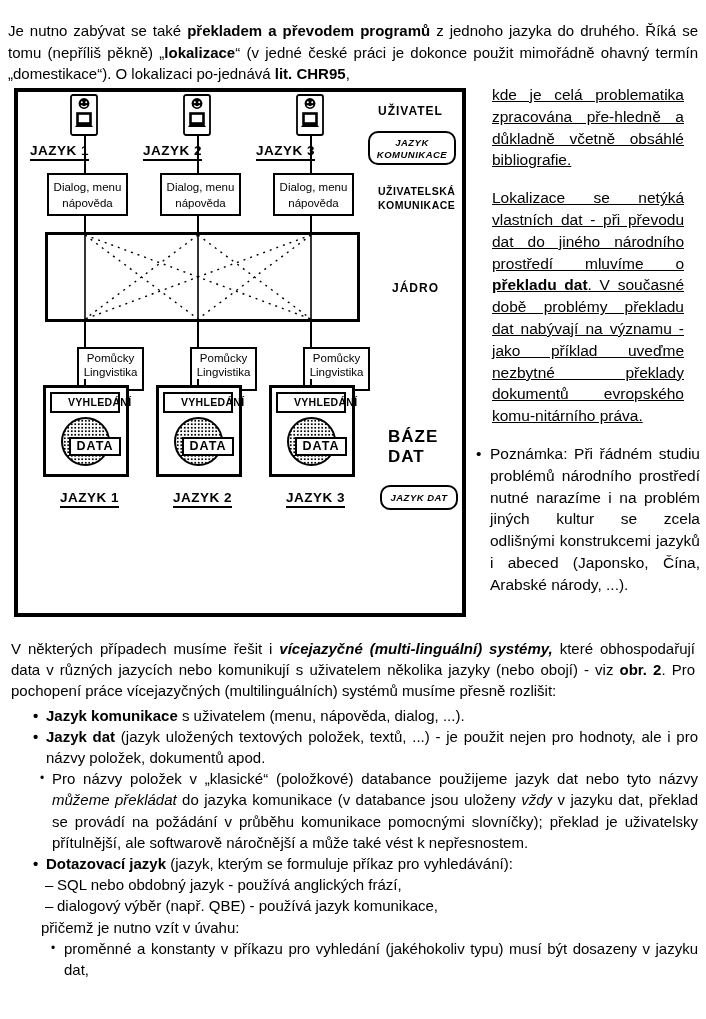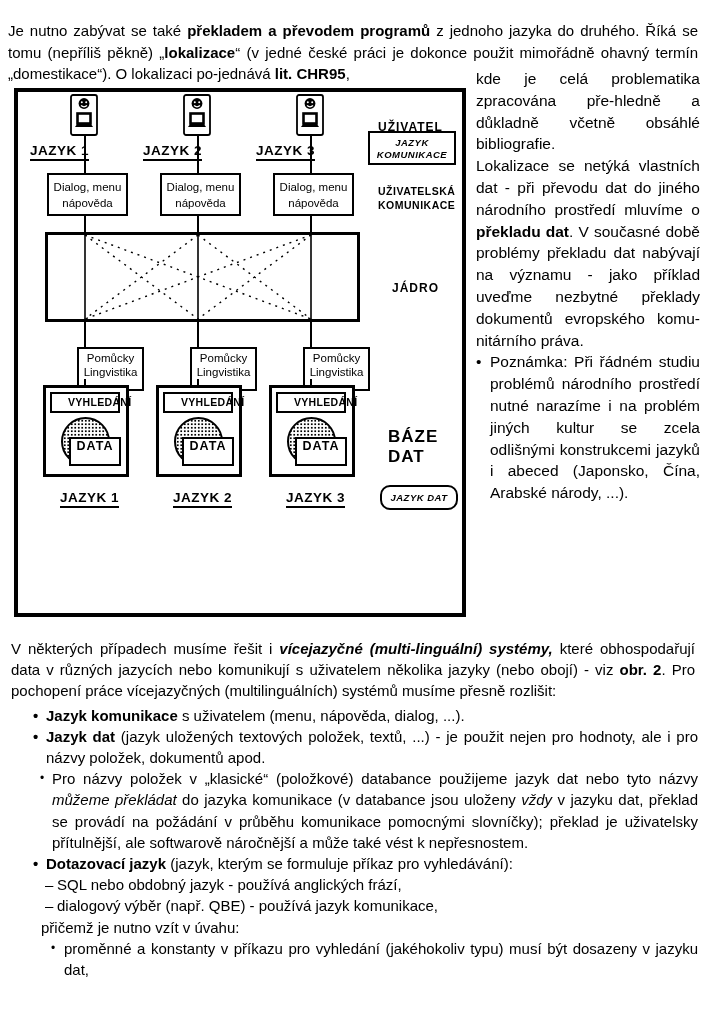--- a/index.html
+++ b/index.html
@@ -9,21 +9,21 @@
   }
   .b{font-weight:700;}
   .i{font-style:italic;}
 
   
   .intro{position:absolute;left:8px;top:5px;width:690px;line-height:21.5px;text-align:justify;}
 
   
   .rightcol{position:absolute;left:476px;top:68px;width:224px;line-height:21.8px;
             font-size:15.5px;text-align:justify;}
-  .rightcol p{margin:0;}
+  .rightcol p{margin:16px;text-decoration:underline;}
   .rc-note{display:flex;margin-top:0;}
   .rc-note .marker{flex:0 0 14px;width:14px;}
   .rc-note .txt{flex:1;text-align:justify;}
 
   
   .figure{position:absolute;left:14px;top:88px;width:452px;height:529px;
           border:4px solid #000;box-sizing:border-box;background:#fff;}
   .figure *{box-sizing:border-box;}
   .fig-col{position:absolute;left:0;top:0;width:0;height:0;}
 
@@ -44,30 +44,30 @@
   .tools-box{position:absolute;left:calc(var(--cx) + 59px);top:255px;width:67px;height:44px;
              border:2px solid #000;text-align:center;font-size:11.5px;line-height:14px;padding-top:2px;}
   .search-box{position:absolute;left:calc(var(--cx) + 25px);top:293px;width:86px;height:92px;
               border:3px solid #000;background:#fff;}
   .search-label{position:absolute;left:4px;top:4px;width:70px;height:21px;border:2px solid #000;
                 font-size:10.5px;font-weight:700;text-align:center;line-height:17px;letter-spacing:0.3px;padding-left:16px;}
   .data-circle{position:absolute;left:15px;top:29px;width:49px;height:49px;border:2.5px solid #000;
                border-radius:50%;
                background-image:radial-gradient(circle,#000 0.8px,transparent 0.9px);
                background-size:3.5px 3.5px;}
-  .data-box{position:absolute;left:23px;top:49px;width:52px;height:29px;border:2px solid #000;
+  .data-box{position:absolute;left:23px;top:49px;width:52px;height:19px;border:2px solid #000;
             background:#fff;font-size:12.5px;font-weight:700;text-align:center;line-height:15px;
             letter-spacing:1px;z-index:2;}
   .bottom-label{position:absolute;left:calc(var(--cx) + 42px);top:398px;
                 font-weight:700;font-size:13.5px;border-bottom:2px solid #000;padding-bottom:1px;
                 letter-spacing:0.5px;white-space:nowrap;}
 
-  .side-user{position:absolute;left:360px;top:12px;font-weight:700;font-size:12px;letter-spacing:1px;margin-top:16px;}
+  .side-user{position:absolute;left:360px;top:12px;font-weight:700;font-size:12px;letter-spacing:1px;}
   .side-commlang{position:absolute;left:350px;top:39px;width:88px;height:34px;border:2px solid #000;
-                 border-radius:0;text-align:center;font-weight:700;font-style:italic;font-size:9.5px;
+                 border-radius:10px;text-align:center;font-weight:700;font-style:italic;font-size:9.5px;
                  line-height:12px;padding-top:4px;letter-spacing:0.5px;}
   .side-usercomm{position:absolute;left:360px;top:93px;font-weight:700;font-size:10.5px;
                  line-height:13.5px;letter-spacing:0.5px;}
   .side-core{position:absolute;left:374px;top:189px;font-weight:700;font-size:12px;letter-spacing:1px;}
   .side-db{position:absolute;left:370px;top:335px;font-weight:700;font-size:17px;letter-spacing:1px;}
   .side-datalang{position:absolute;left:362px;top:393px;width:78px;height:25px;border:2px solid #000;
                  border-radius:10px;text-align:center;font-weight:700;font-style:italic;font-size:9.5px;
                  line-height:21px;letter-spacing:0.5px;}
   .fig-caption{position:absolute;left:0;top:473px;width:100%;text-align:center;
                font-weight:700;font-size:16.5px;}

